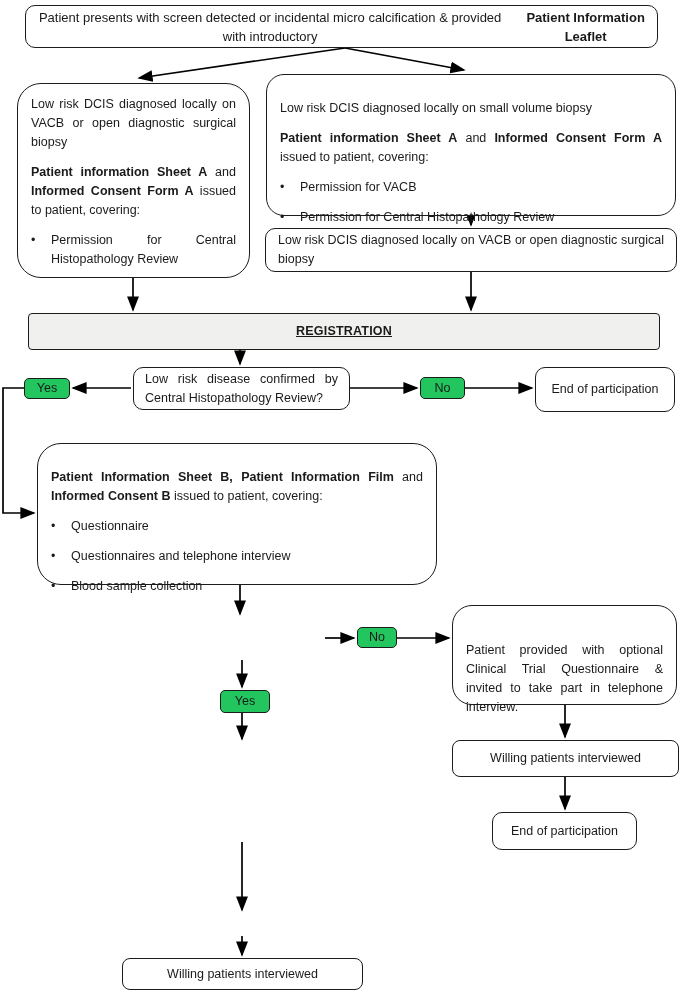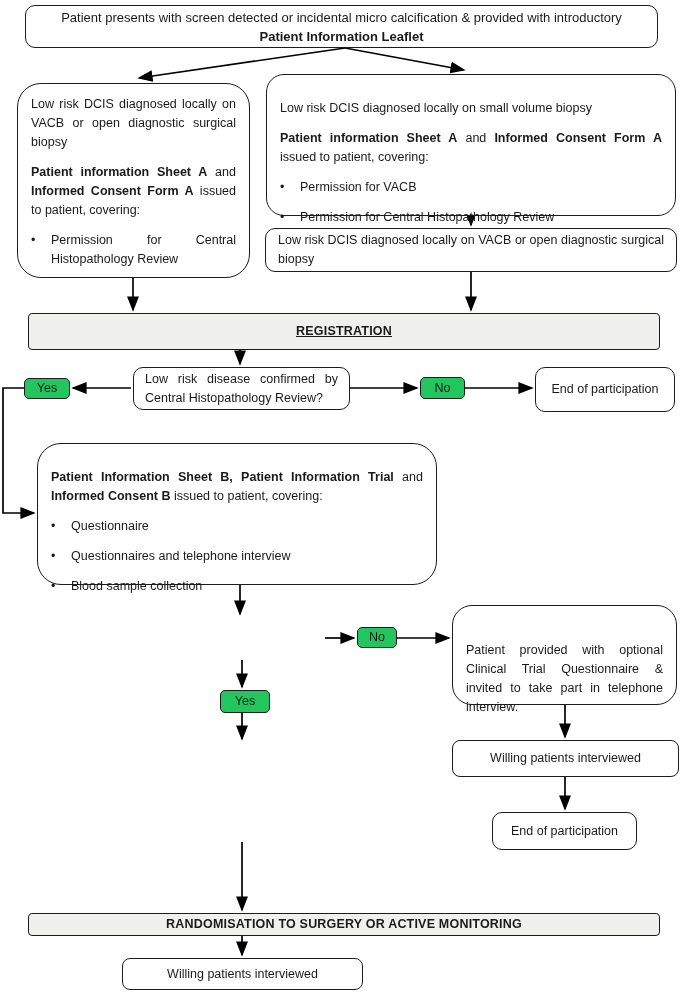--- a/index.html
+++ b/index.html
@@ -63,21 +63,21 @@
       <line x1="397" y1="638" x2="449" y2="638" marker-end="url(#ah)"></line>
       <line x1="242" y1="660" x2="242" y2="687" marker-end="url(#ah)"></line>
       <line x1="242" y1="713" x2="242" y2="739" marker-end="url(#ah)"></line>
       <line x1="565" y1="705" x2="565" y2="737" marker-end="url(#ah)"></line>
       <line x1="565" y1="777" x2="565" y2="809" marker-end="url(#ah)"></line>
       <line x1="242" y1="842" x2="242" y2="910" marker-end="url(#ah)"></line>
       <line x1="242" y1="936" x2="242" y2="955" marker-end="url(#ah)"></line>
     </g>
   </svg>
 
-  <div class="box ctr" style="left:25px; top:5px; width:633px; height:43px; border-radius:10px; font-size:13px; display:flex; flex-direction:column; align-items:center; justify-content:center;">
+  <div class="box ctr" style="left:25px; top:5px; width:633px; height:43px; border-radius:10px; font-size:13px; display:flex; flex-direction:row; align-items:center; justify-content:center;">
     <div>Patient presents with screen detected or incidental micro calcification &amp; provided with introductory</div>
     <div class="b">Patient Information Leaflet</div>
   </div>
 
   <div class="box pad" style="left:17px; top:83px; width:233px; height:195px; border-radius:24px; padding-top:11px;">
     <p class="just">Low risk DCIS diagnosed locally on VACB or open diagnostic surgical biopsy</p>
     <p class="just"><span class="b">Patient information Sheet A</span><span> and </span><span class="b">Informed Consent Form A</span><span> issued to patient, covering:</span></p>
     <div>
         <div class="bullet-row">
           <span class="bullet-glyph">•</span>
@@ -110,21 +110,21 @@
   <div class="box center-v" style="left:133px; top:367px; width:217px; height:43px; border-radius:10px; padding:2px 11px;">
     <div class="just" style="width:100%;">Low risk disease confirmed by Central Histopathology Review?</div>
   </div>
 
   <div class="tag" style="left:24px; top:378px; width:46px; height:21px;">Yes</div>
   <div class="tag" style="left:420px; top:377px; width:45px; height:22px;">No</div>
 
   <div class="box center-v" style="left:535px; top:367px; width:140px; height:45px; border-radius:10px;">End of  participation</div>
 
   <div class="box pad" style="left:37px; top:443px; width:400px; height:142px; border-radius:24px;">
-    <p class="just"><span class="b">Patient Information Sheet B, Patient Information Trial</span><span> and </span><span class="b">Informed Consent B</span><span> issued to patient, covering:</span></p>
+    <p class="just"><span class="b">Patient Information Sheet B, Patient Information Film</span><span> and </span><span class="b">Informed Consent B</span><span> issued to patient, covering:</span></p>
     <div>
         <div class="bullet-row">
           <span class="bullet-glyph">•</span>
           <span class="bullet-text">Questionnaire</span>
         </div>
         <div class="bullet-row">
           <span class="bullet-glyph">•</span>
           <span class="bullet-text">Questionnaires and  telephone interview</span>
         </div>
         <div class="bullet-row">
@@ -141,17 +141,16 @@
     <div class="just" style="width:100%;margin-top:48px;">Patient provided with optional Clinical Trial Questionnaire &amp; invited to take part in telephone interview.</div>
   </div>
 
   <div class="tag" style="left:220px; top:690px; width:50px; height:23px;">Yes</div>
 
 
   <div class="box center-v" style="left:452px; top:740px; width:227px; height:37px; border-radius:8px;">Willing patients interviewed</div>
 
   <div class="box center-v" style="left:492px; top:812px; width:145px; height:38px; border-radius:10px;">End of  participation</div>
 
-  <div class="band" style="left:28px; top:913px; width:632px; height:23px;">RANDOMISATION TO SURGERY OR ACTIVE MONITORING</div>
 
   <div class="box center-v" style="left:122px; top:958px; width:241px; height:32px; border-radius:8px;">Willing patients interviewed</div>
 
 </div>
 
 </body></html>

